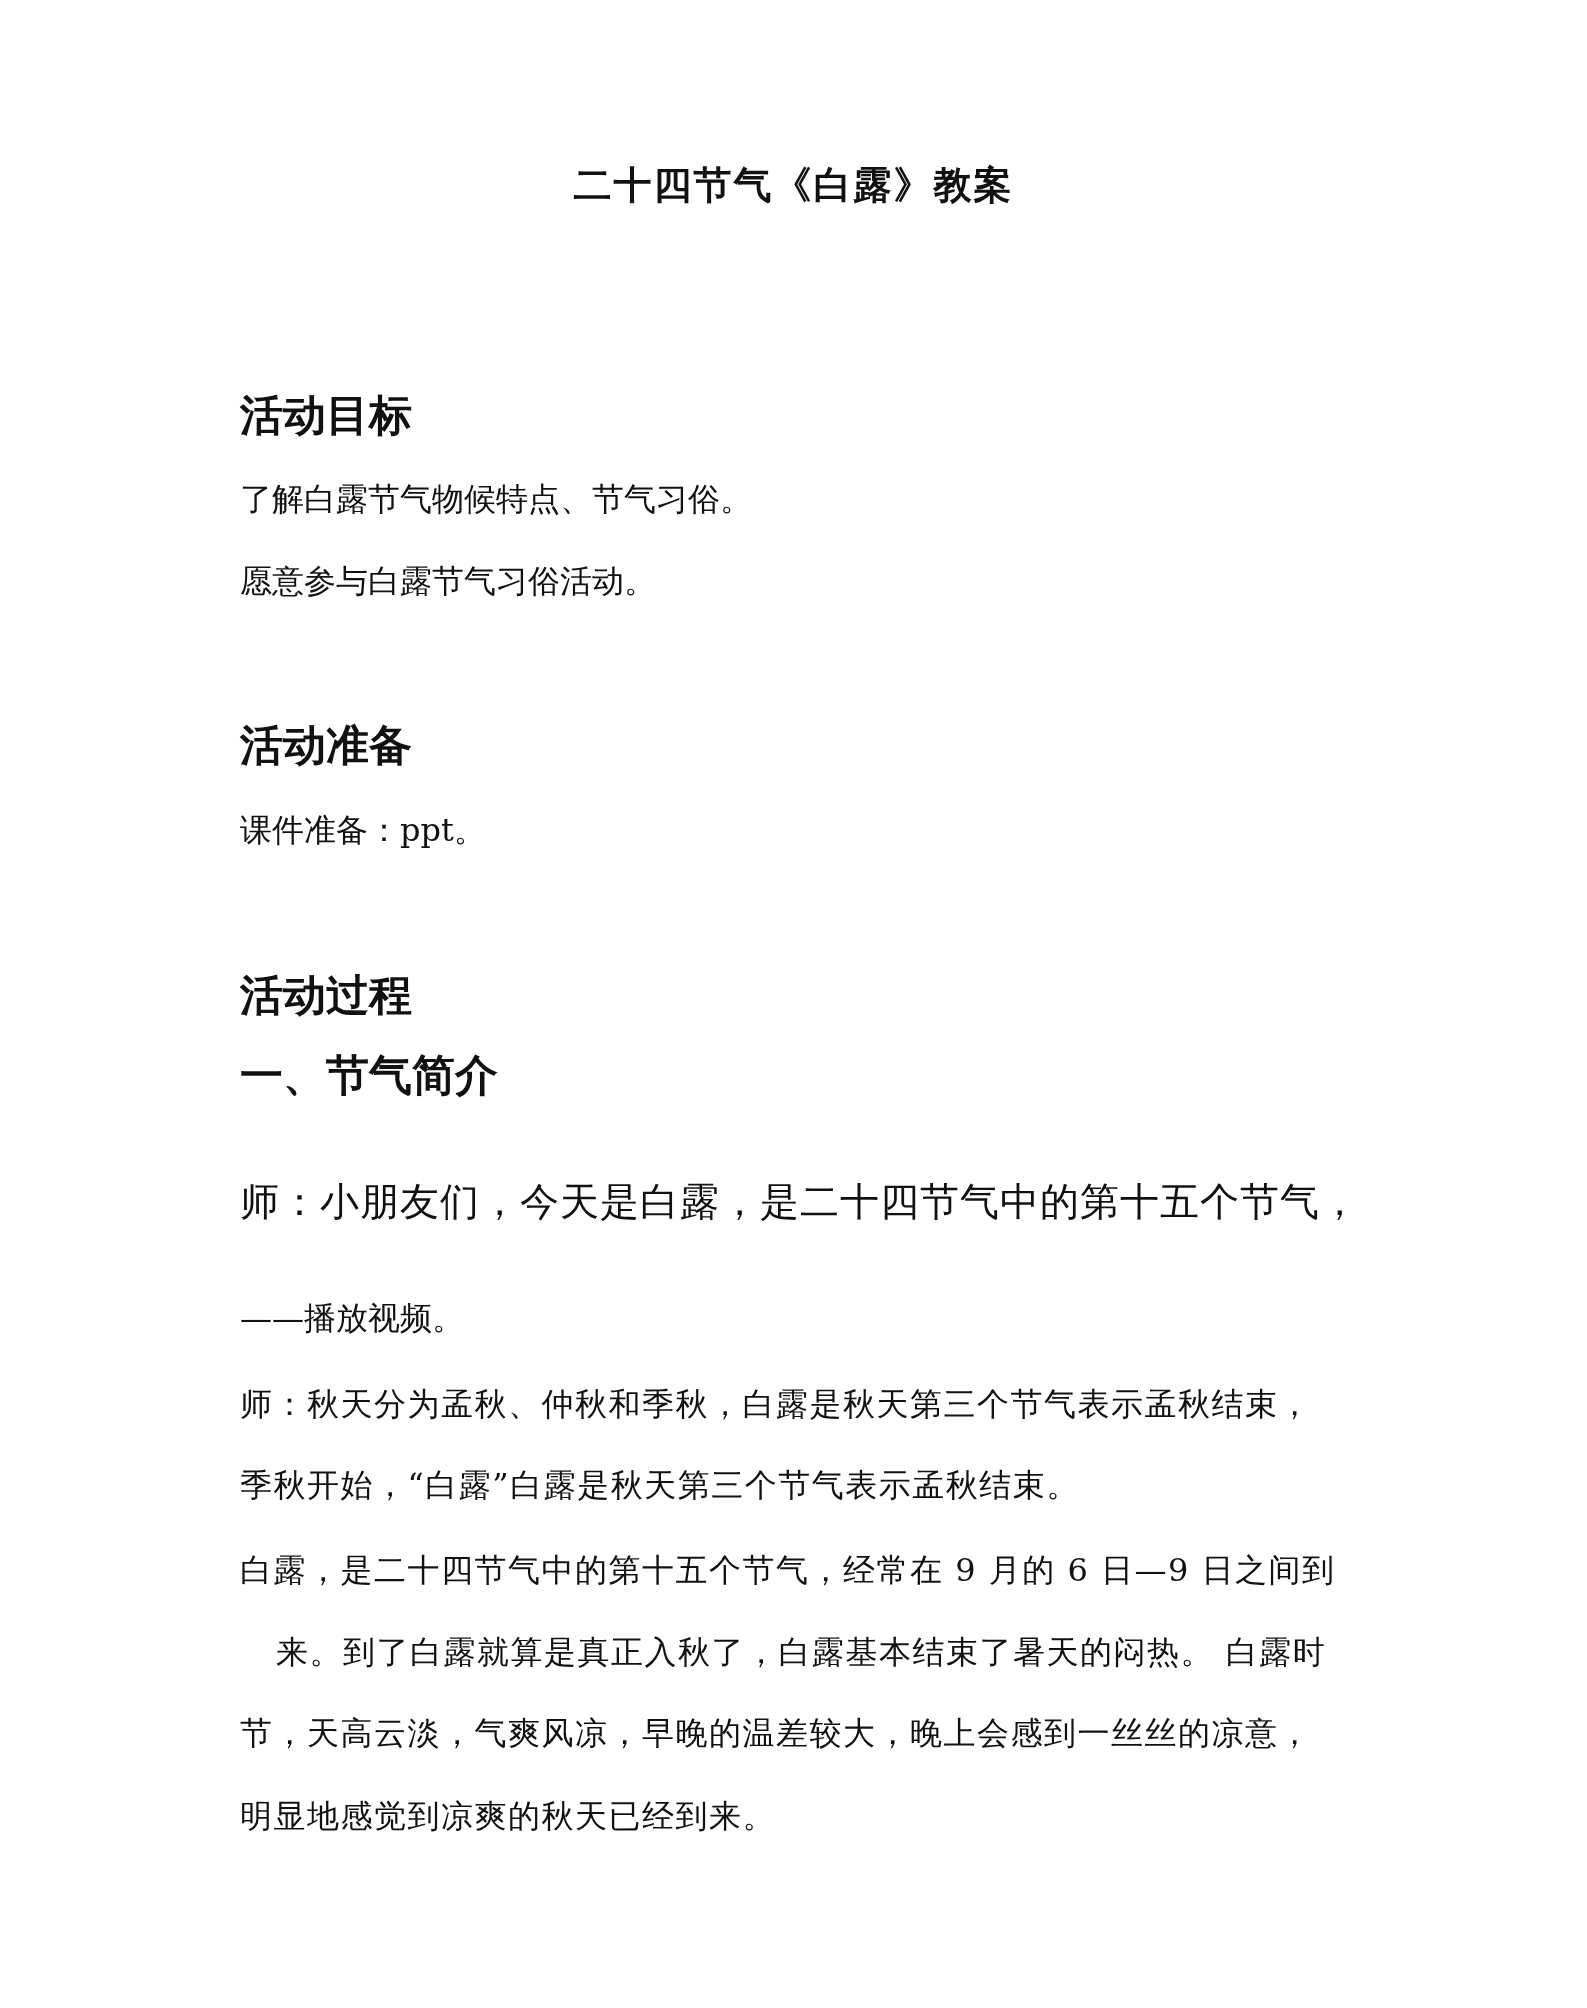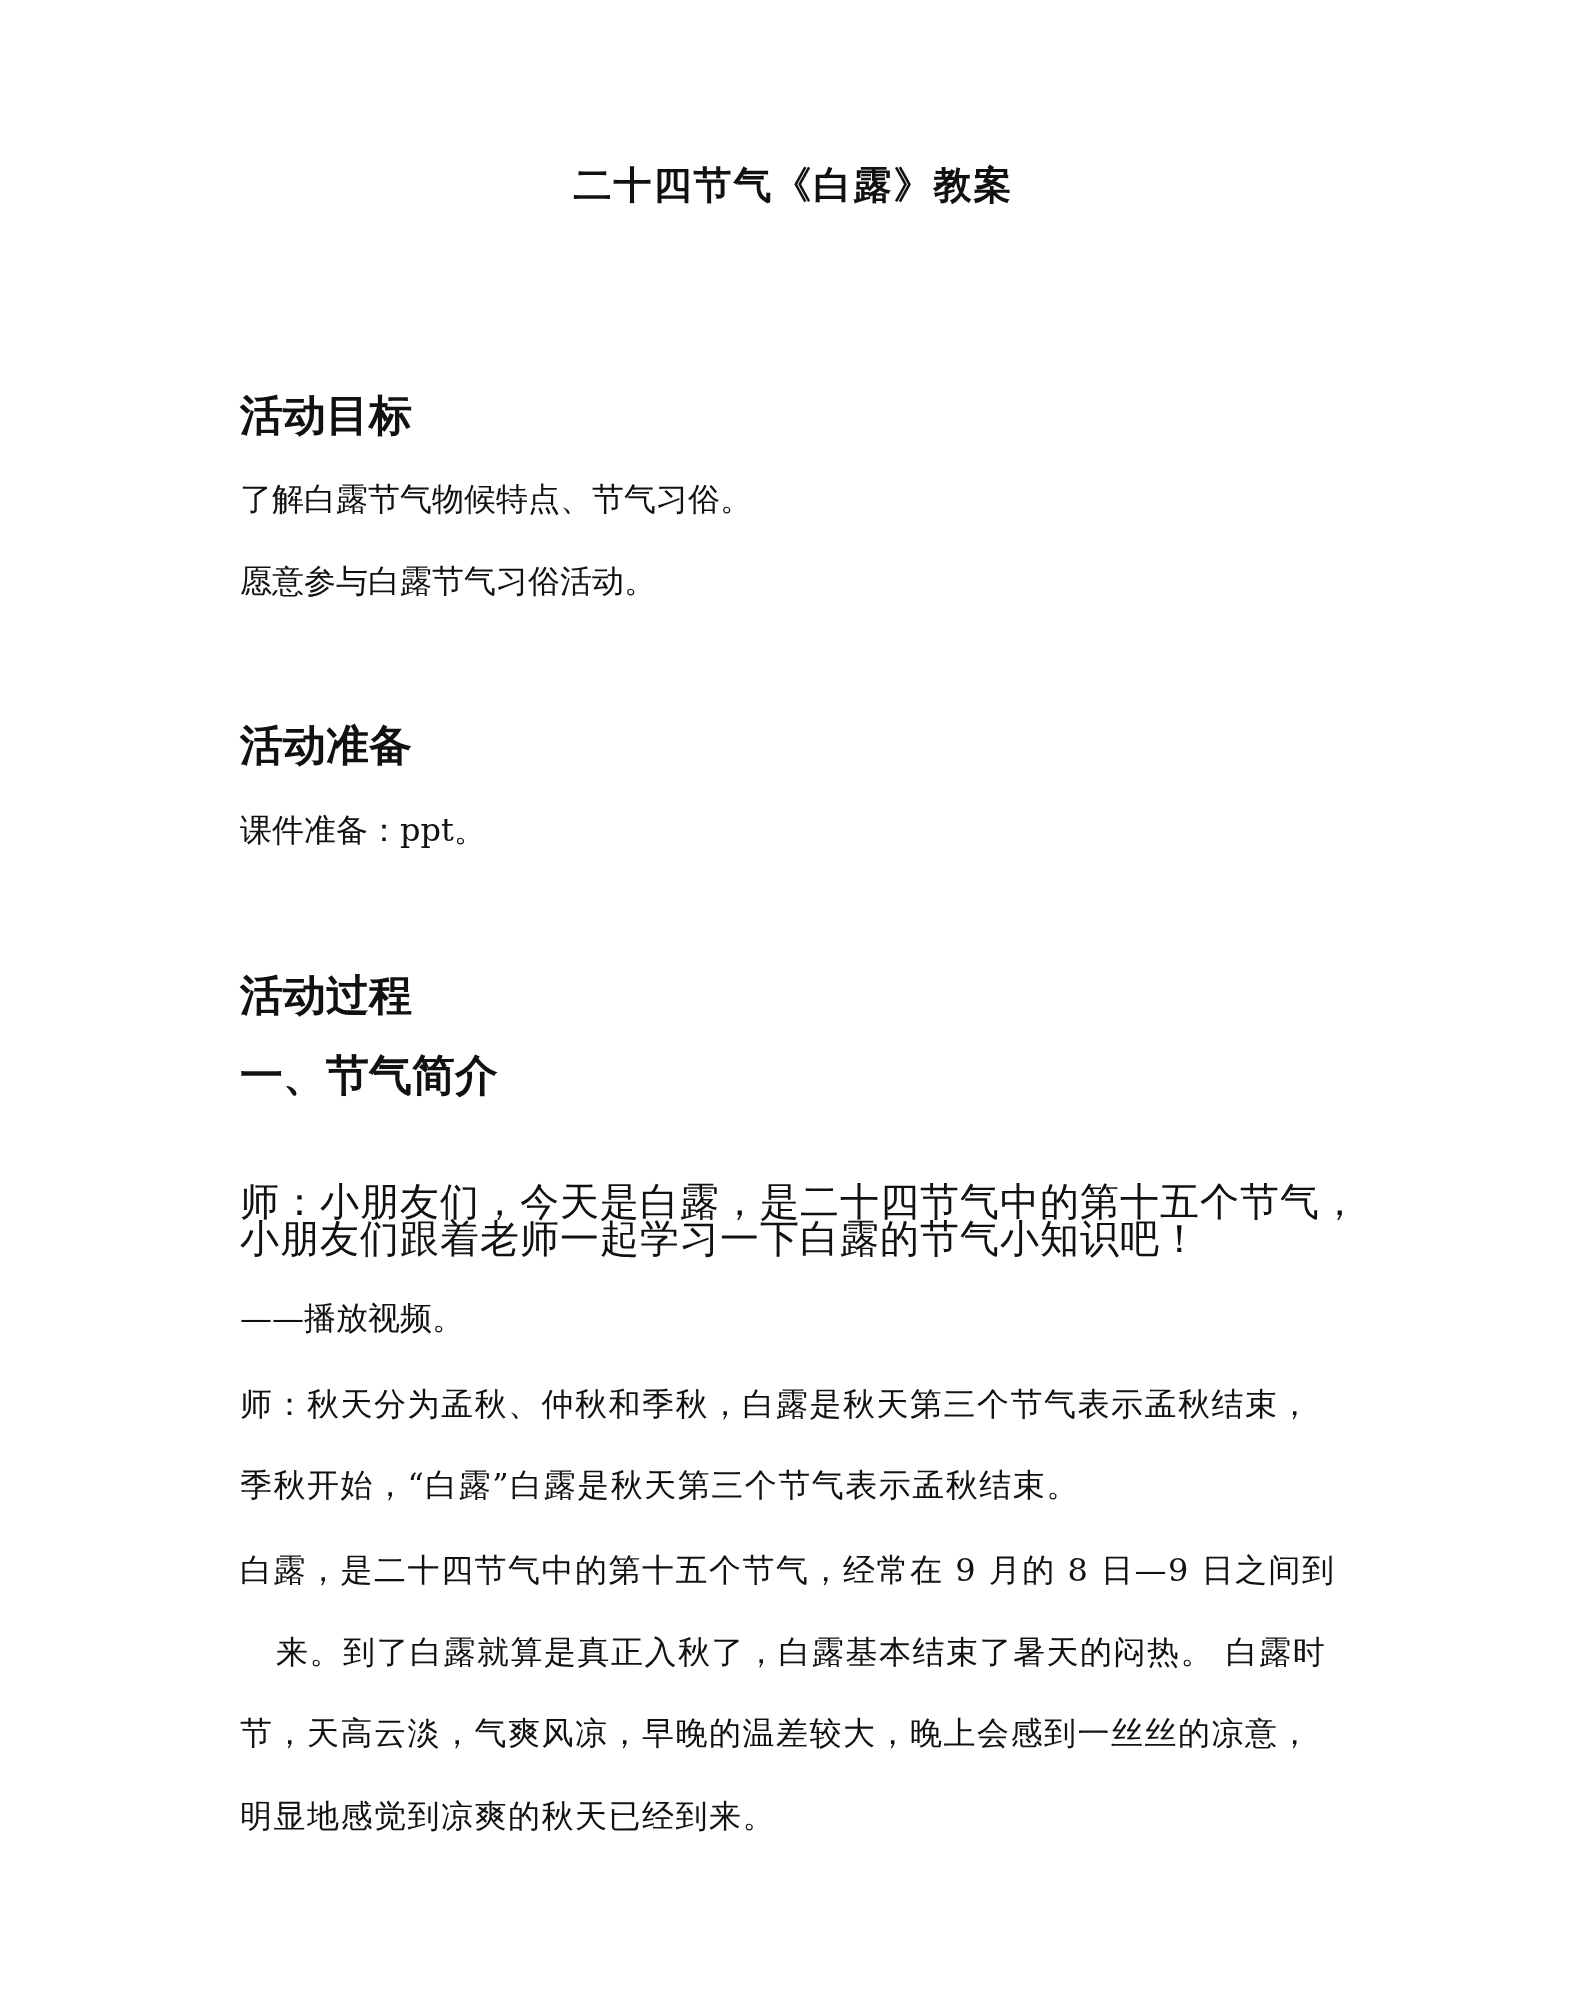--- a/index.html
+++ b/index.html
@@ -65,22 +65,21 @@
   <div class="line" style="top:477px;">了解白露节气物候特点、节气习俗。</div>
   <div class="line" style="top:559px;">愿意参与白露节气习俗活动。</div>
 
   <div class="line heading" style="top:723px;">活动准备</div>
   <div class="line" style="top:808px;">课件准备：ppt。</div>
 
   <div class="line heading" style="top:973px;">活动过程</div>
   <div class="line heading" style="top:1053px;">一、节气简介</div>
 
   <div class="line big" style="top:1132px;margin-top:44px;">师：小朋友们，今天是白露，是二十四节气中的第十五个节气，</div>
-  <div class="line big" style="top:1213px;">小朋友们跟着老师一起学习一下白露的节气小知识吧！</div>
   <div class="line" style="top:1296px;">——播放视频。</div>
   <div class="line justify" style="top:1382px;">师：秋天分为孟秋、仲秋和季秋，白露是秋天第三个节气表示孟秋结束，</div>
   <div class="line justify" style="top:1463px;">季秋开始，“白露”白露是秋天第三个节气表示孟秋结束。</div>
-  <div class="line justify" style="top:1548px;">白露，是二十四节气中的第十五个节气，经常在 9 月的 8 日—9 日之间到</div>
+  <div class="line justify" style="top:1548px;">白露，是二十四节气中的第十五个节气，经常在 9 月的 6 日—9 日之间到</div>
   <div class="line justify" style="top:1630px;margin-left:36px;">来。到了白露就算是真正入秋了，白露基本结束了暑天的闷热。 白露时</div>
   <div class="line justify" style="top:1711px;">节，天高云淡，气爽风凉，早晚的温差较大，晚上会感到一丝丝的凉意，</div>
   <div class="line justify" style="top:1794px;">明显地感觉到凉爽的秋天已经到来。</div>
 
 </div>
 
 </body></html>

